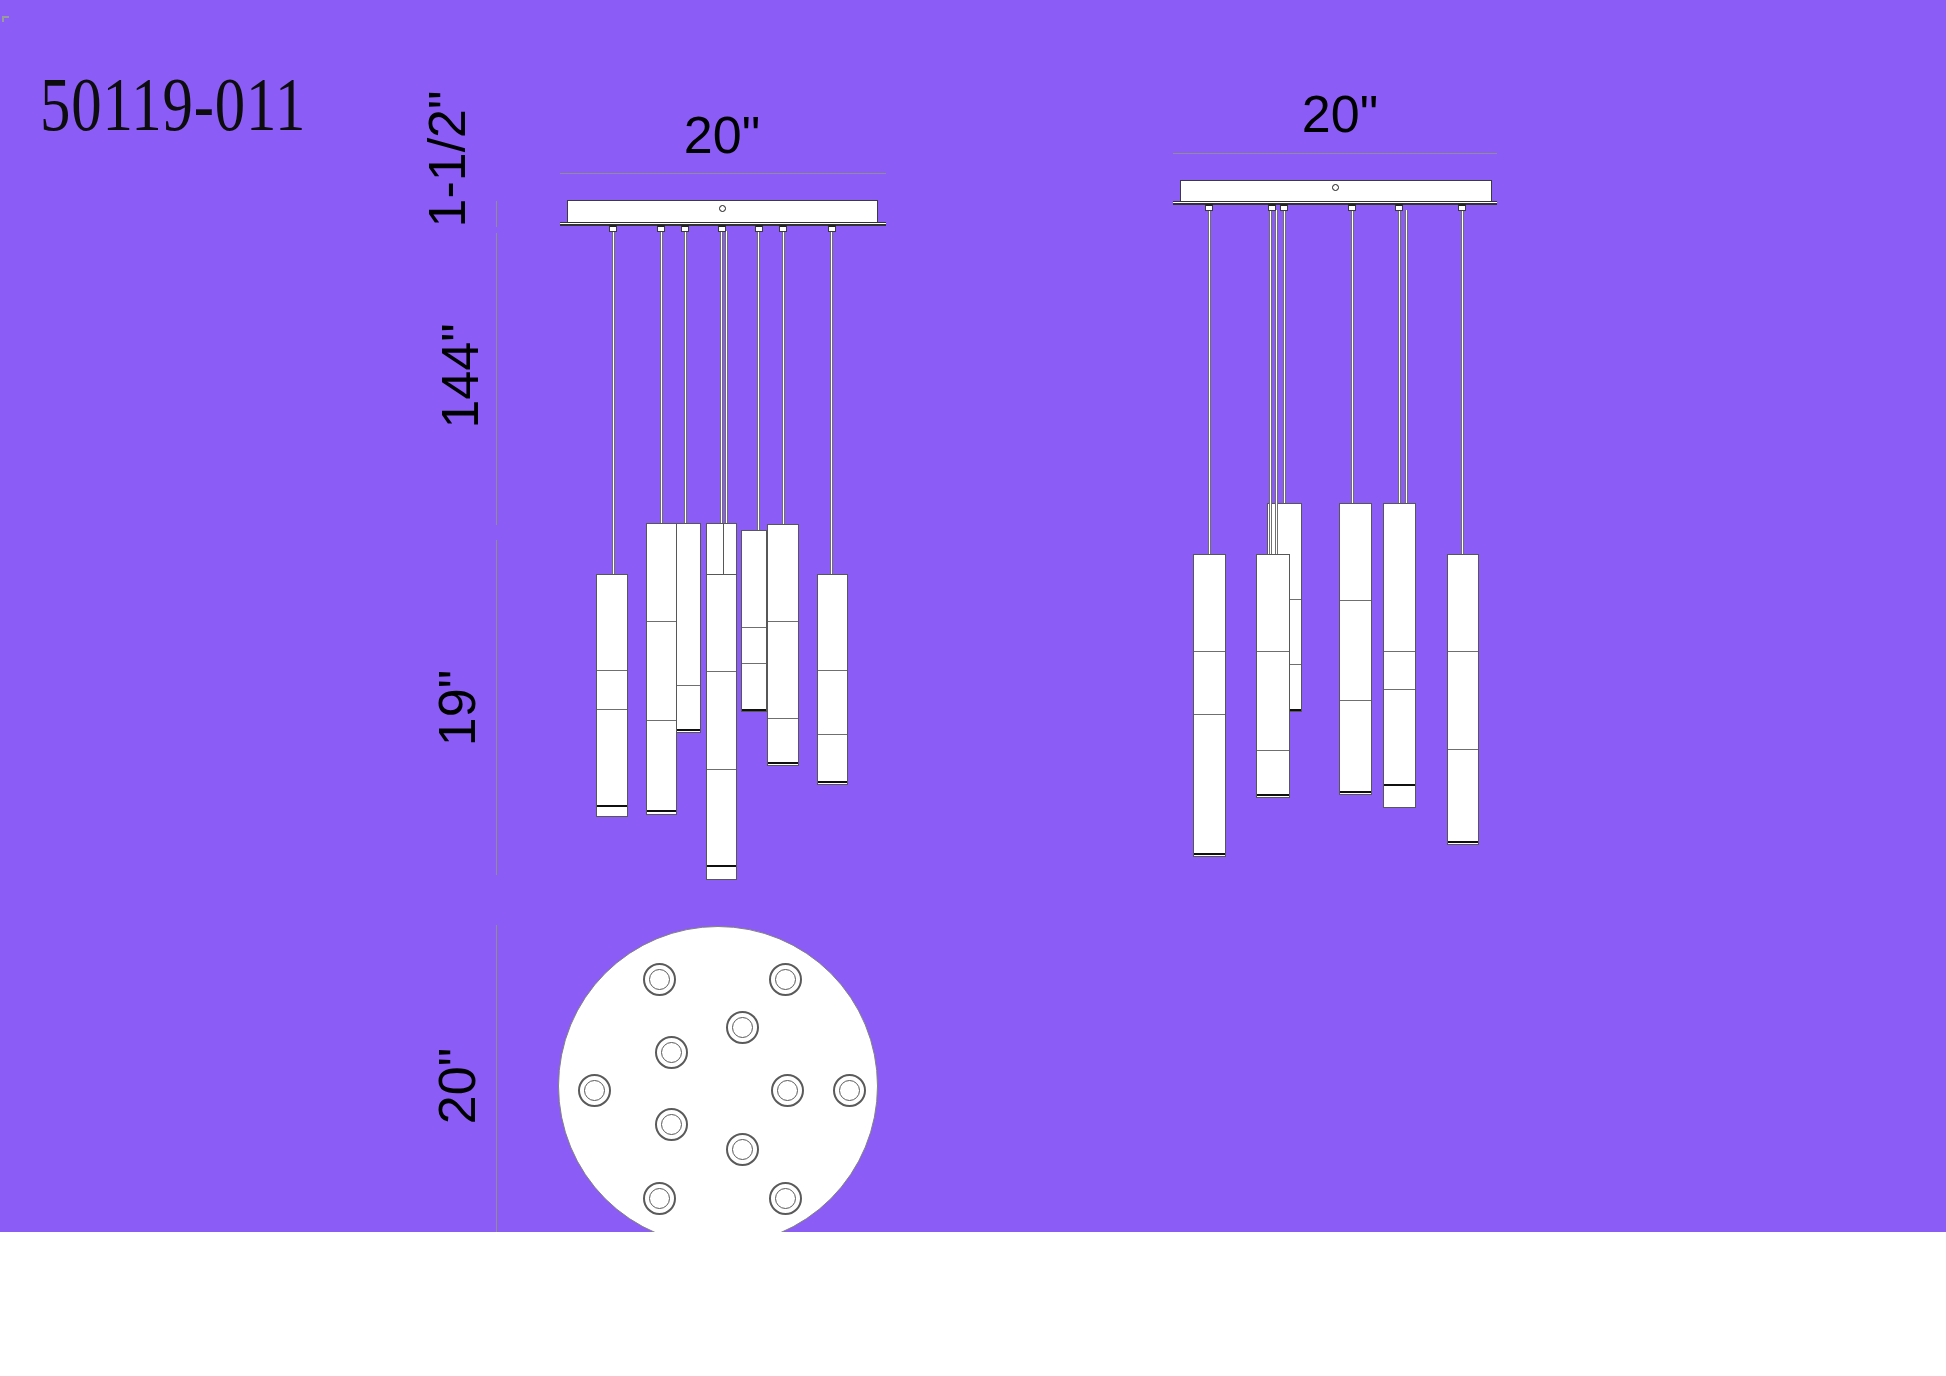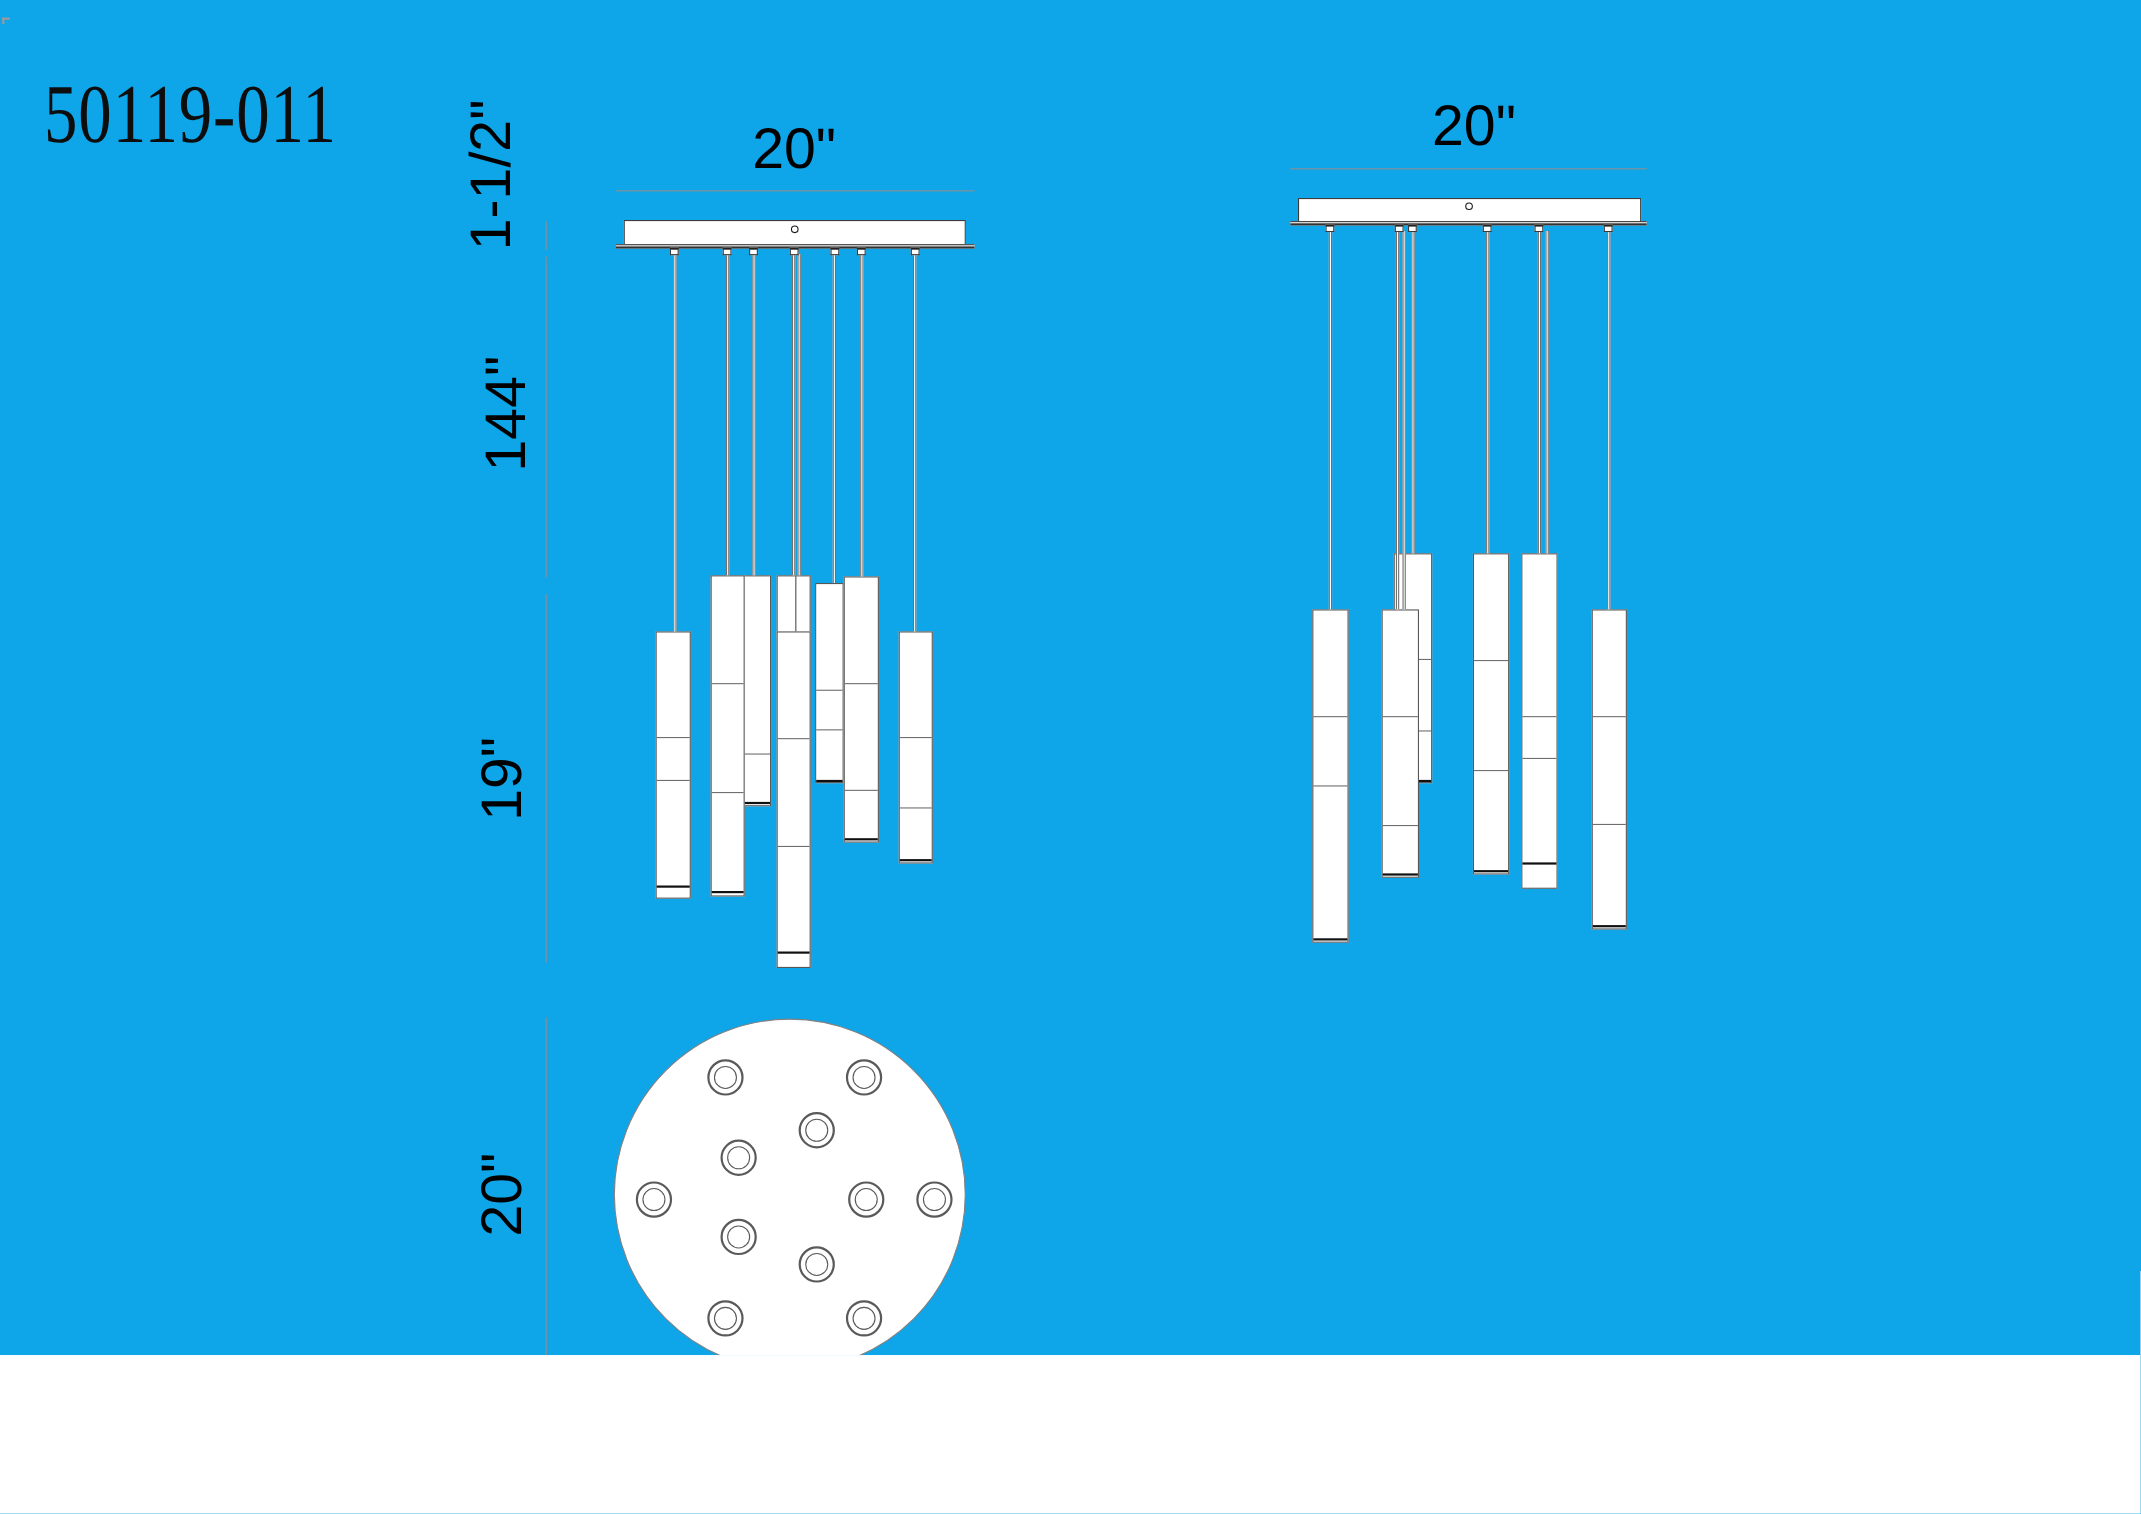--- a/index.html
+++ b/index.html
@@ -1,16 +1,16 @@
 <!DOCTYPE html>
 <html><head>
 <meta charset="utf-8">
 <style>
   html,body{margin:0;padding:0;background:#fff;}
-  #stage{position:relative;width:1946px;height:1232px;background:#0ea5e9;overflow:hidden;
+  #stage{position:relative;width:1946px;height:1232px;background:#8b5cf6;overflow:hidden;
          font-family:"Liberation Sans",sans-serif;}
   .hline{position:absolute;height:0;border-top:1px solid #8f8f8f;}
   .vline{position:absolute;width:0;border-left:1px solid #8f8f8f;}
   .canopy{position:absolute;background:#fff;border:1px solid #3c3c3c;box-sizing:border-box;}
   .plate{position:absolute;background:#fff;border-top:1px solid #333;border-bottom:2px solid #333;box-sizing:border-box;}
   .screw{position:absolute;width:7px;height:7px;border:1.5px solid #1a1a1a;border-radius:50%;box-sizing:border-box;background:#fff;}
   .cord{position:absolute;width:1px;background:#fff;border-left:1px solid #6f6f6f;border-right:1px solid #6f6f6f;}
   .ferrule{position:absolute;width:8px;height:7px;background:#fff;border:1px solid #3a3a3a;border-top:2px solid #222;box-sizing:border-box;}
   .cyl{position:absolute;background:#fff;border:1px solid #575757;box-sizing:border-box;}
   .cline{position:absolute;left:0;right:0;height:0;border-top:1px solid #6f6f6f;}

